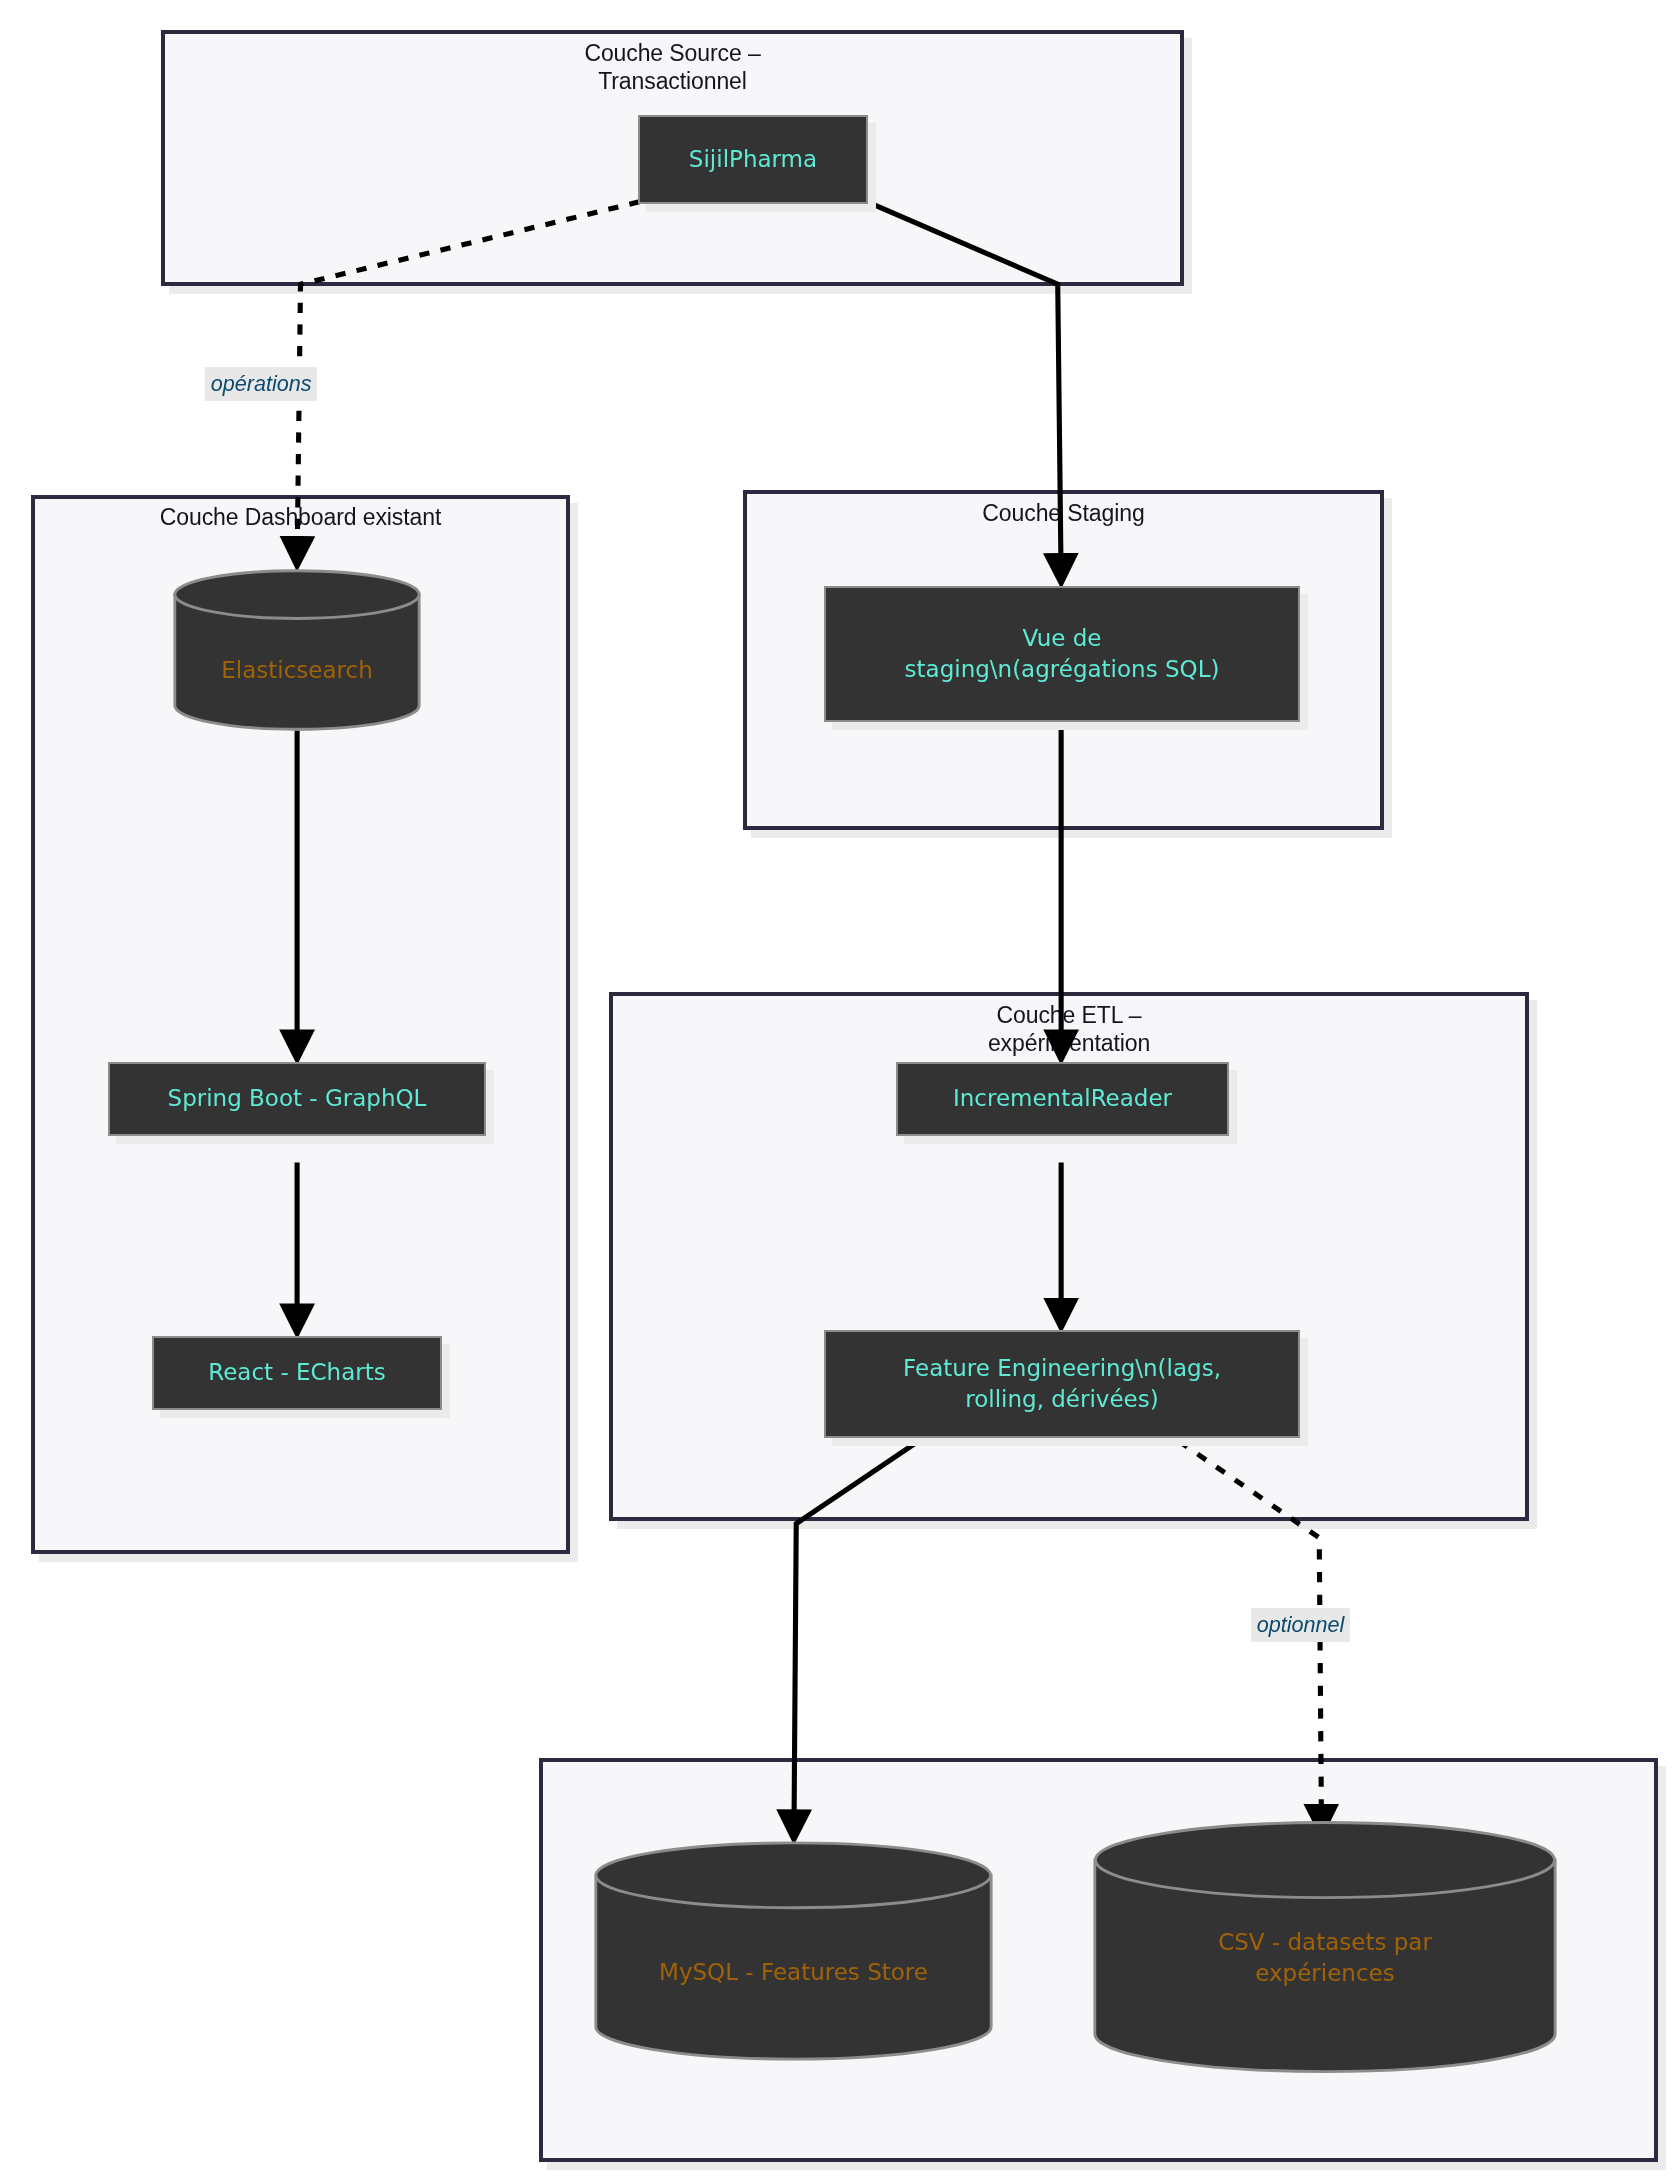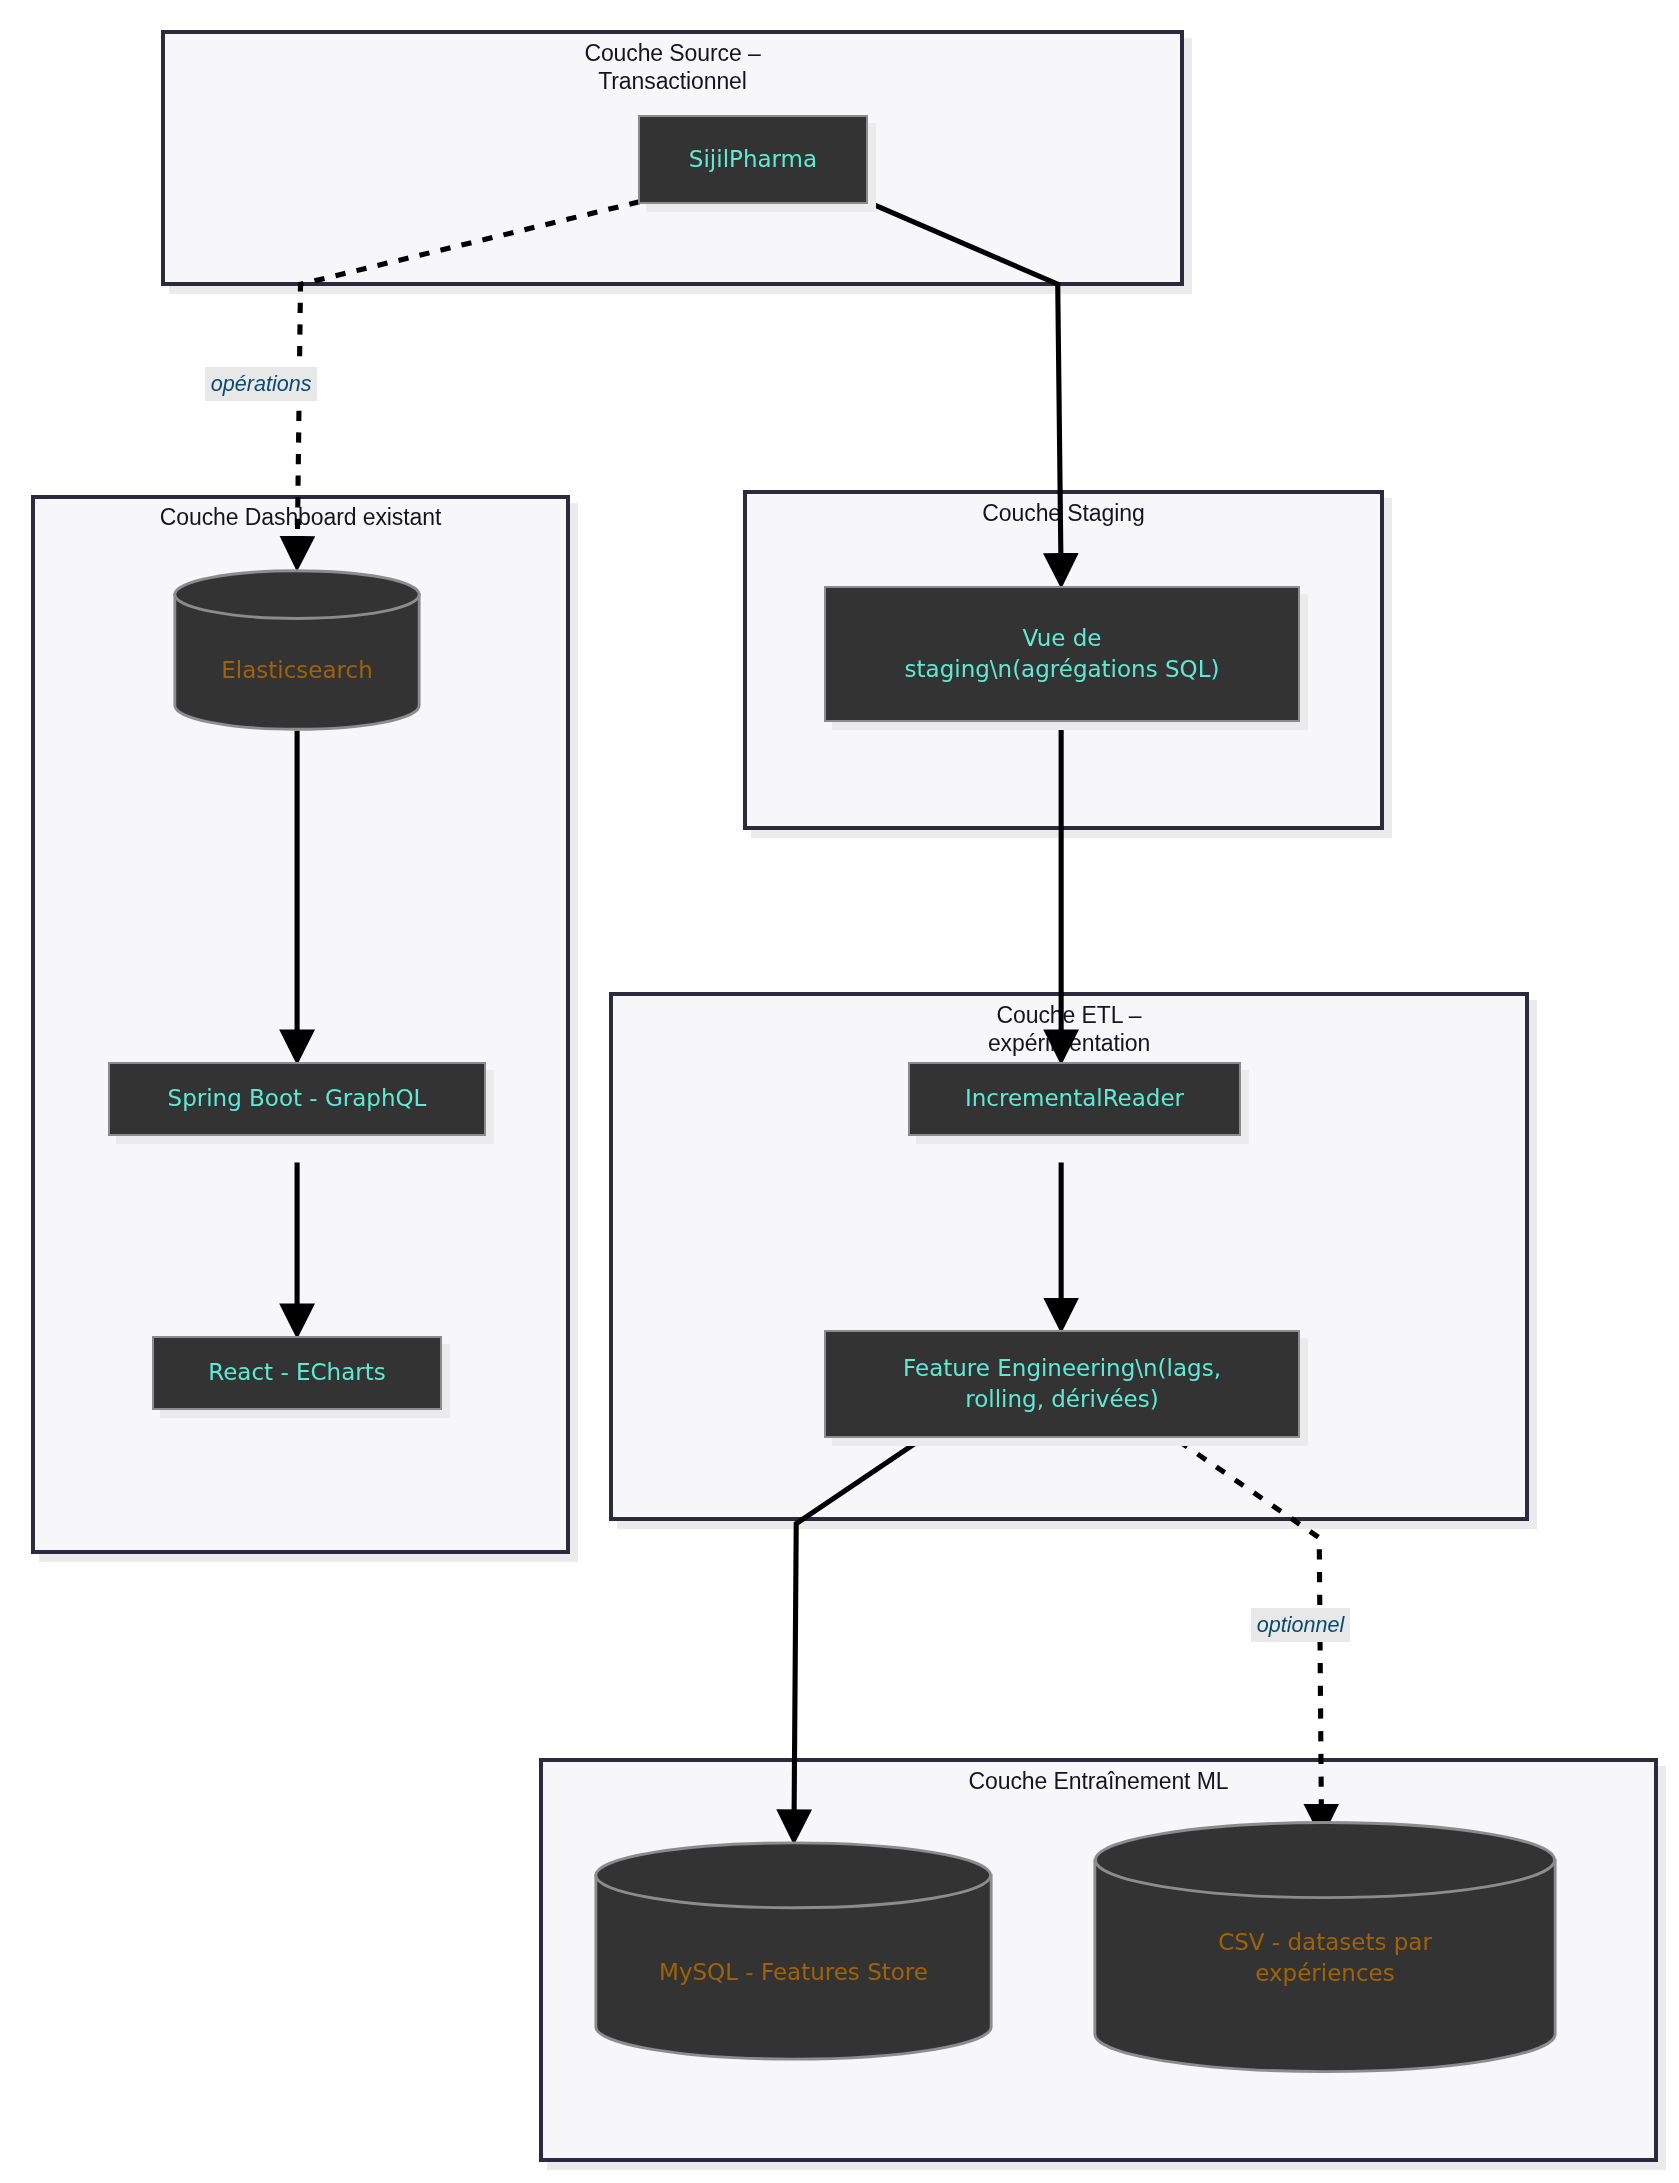--- a/index.html
+++ b/index.html
@@ -120,21 +120,20 @@
   </div>
   <div class="cluster-title" style="left:743px; top:499px; width:641px;">Couche Staging</div>
 
   <div class="cluster" style="left:609px; top:992px; width:920px; height:529px;">
   </div>
   <div class="cluster-title" style="left:609px; top:1001px; width:920px;">Couche ETL –
 expérimentation</div>
 
   <div class="cluster" style="left:539px; top:1758px; width:1119px; height:404px;">
   </div>
-  <div class="cluster-title" style="left:539px; top:1767px; width:1119px;">Couche Entraînement ML</div>
 
   <svg id="edges" viewBox="0 0 2954 3840" xmlns="http://www.w3.org/2000/svg">
     <defs>
       <marker id="arrow" viewBox="0 0 12 12" refX="9" refY="6" markerWidth="7" markerHeight="7" orient="auto-start-reverse">
         <path d="M 0 0 L 12 6 L 0 12 z" fill="#000000"></path>
       </marker>
     </defs>
 
     <path d="M 1124,355 L 528,500 L 522,990" fill="none" stroke="#000000" stroke-width="9" stroke-dasharray="18 20" marker-end="url(#arrow)"></path>
 
@@ -169,21 +168,21 @@
     <div class="cyl-label" style="top:86px;">Elasticsearch</div>
   </div>
 
   <div class="node-box" style="left:108px; top:1062px; width:378px; height:74px;">Spring Boot - GraphQL</div>
 
   <div class="node-box" style="left:824px; top:586px; width:476px; height:136px; white-space:pre-line;">Vue de
 staging\n(agrégations SQL)</div>
 
   <div class="node-box" style="left:152px; top:1336px; width:290px; height:74px;">React - ECharts</div>
 
-  <div class="node-box" style="left:896px; top:1062px; width:333px; height:74px;margin-left:12px;">IncrementalReader</div>
+  <div class="node-box" style="left:896px; top:1062px; width:333px; height:74px;">IncrementalReader</div>
 
   <div class="node-box" style="left:824px; top:1330px; width:476px; height:108px; white-space:pre-line;">Feature Engineering\n(lags,
 rolling, dérivées)</div>
 
   <div class="node-cyl" style="left:593px; top:1840px; width:401px; height:222px;">
     <svg width="401" height="222" viewBox="0 0 705 390" xmlns="http://www.w3.org/2000/svg">
       <g>
         <path d="M 5,62 L 5,328 A 347,57 0 0 0 700,328 L 700,62 Z" fill="#333333" stroke="#8c8c8c" stroke-width="5"></path>
         <ellipse cx="352" cy="62" rx="347" ry="57" fill="#333333" stroke="#8c8c8c" stroke-width="5"></ellipse>
       </g>

